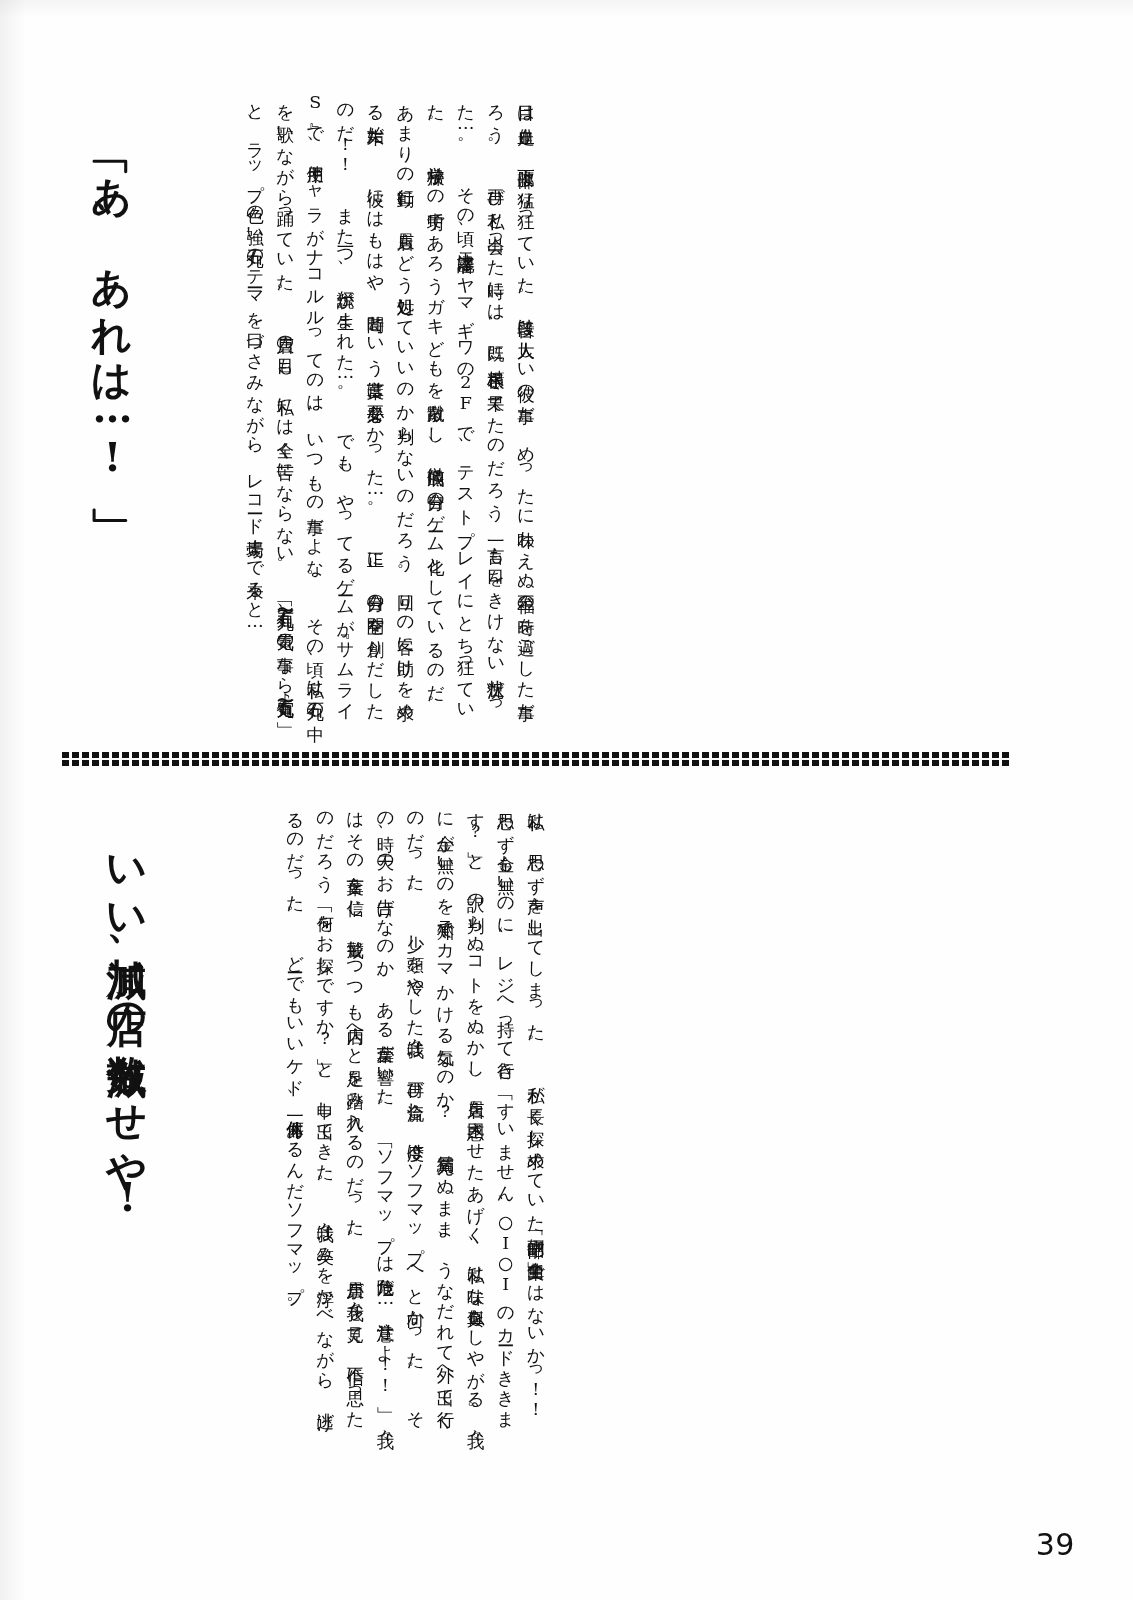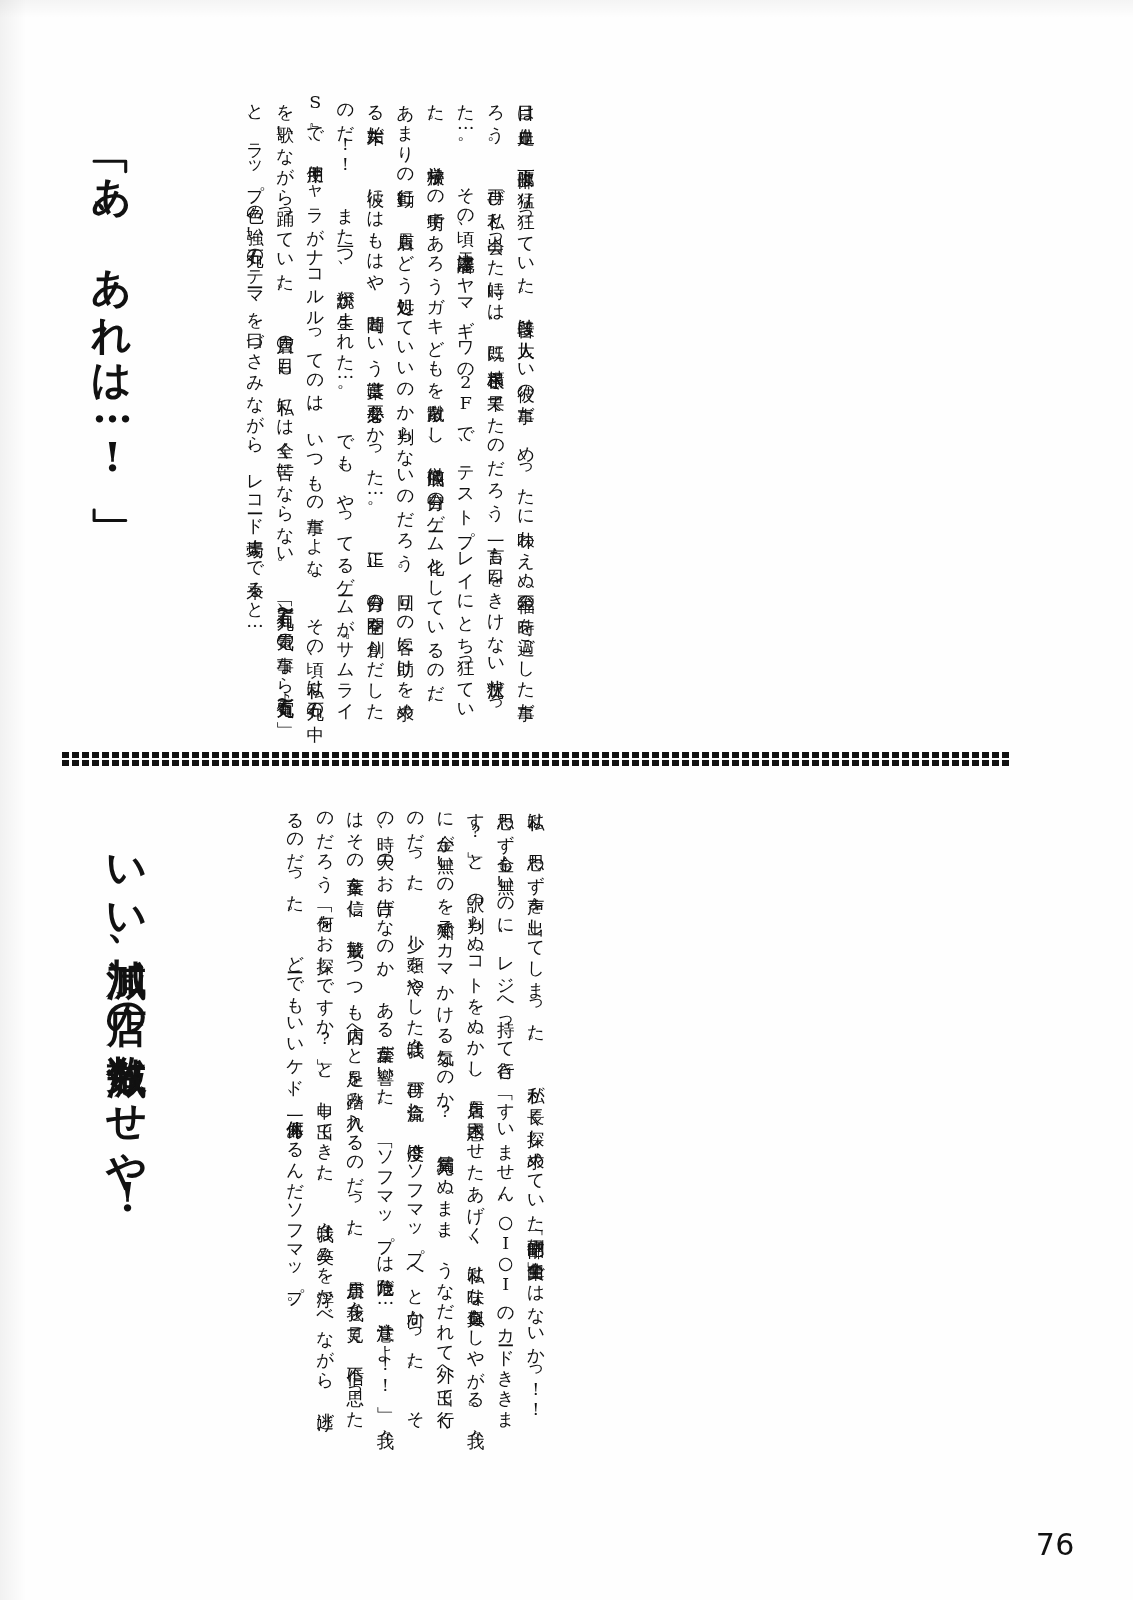--- a/index.html
+++ b/index.html
@@ -375,15 +375,15 @@
 我々はその言葉を信じ、警戒しつつも店内へと足を踏み入れるのだった。
 店員が我々を見て、不信に思ったのだろう、「何をお探しですか?」と、申し出てきた。
 我々は笑みを浮かべながら、逃げるのだった。
 どーでもいいケド、一体何件あるんだソフマップ。</div>
     </div>
     <div id="lower-shout">
       <div class="vtext">いい加減、店の数減らせや!</div>
     </div>
   </div>
 
-  <div id="page-number">76</div>
+  <div id="page-number">39</div>
 
 </div>
 
 </body></html>

